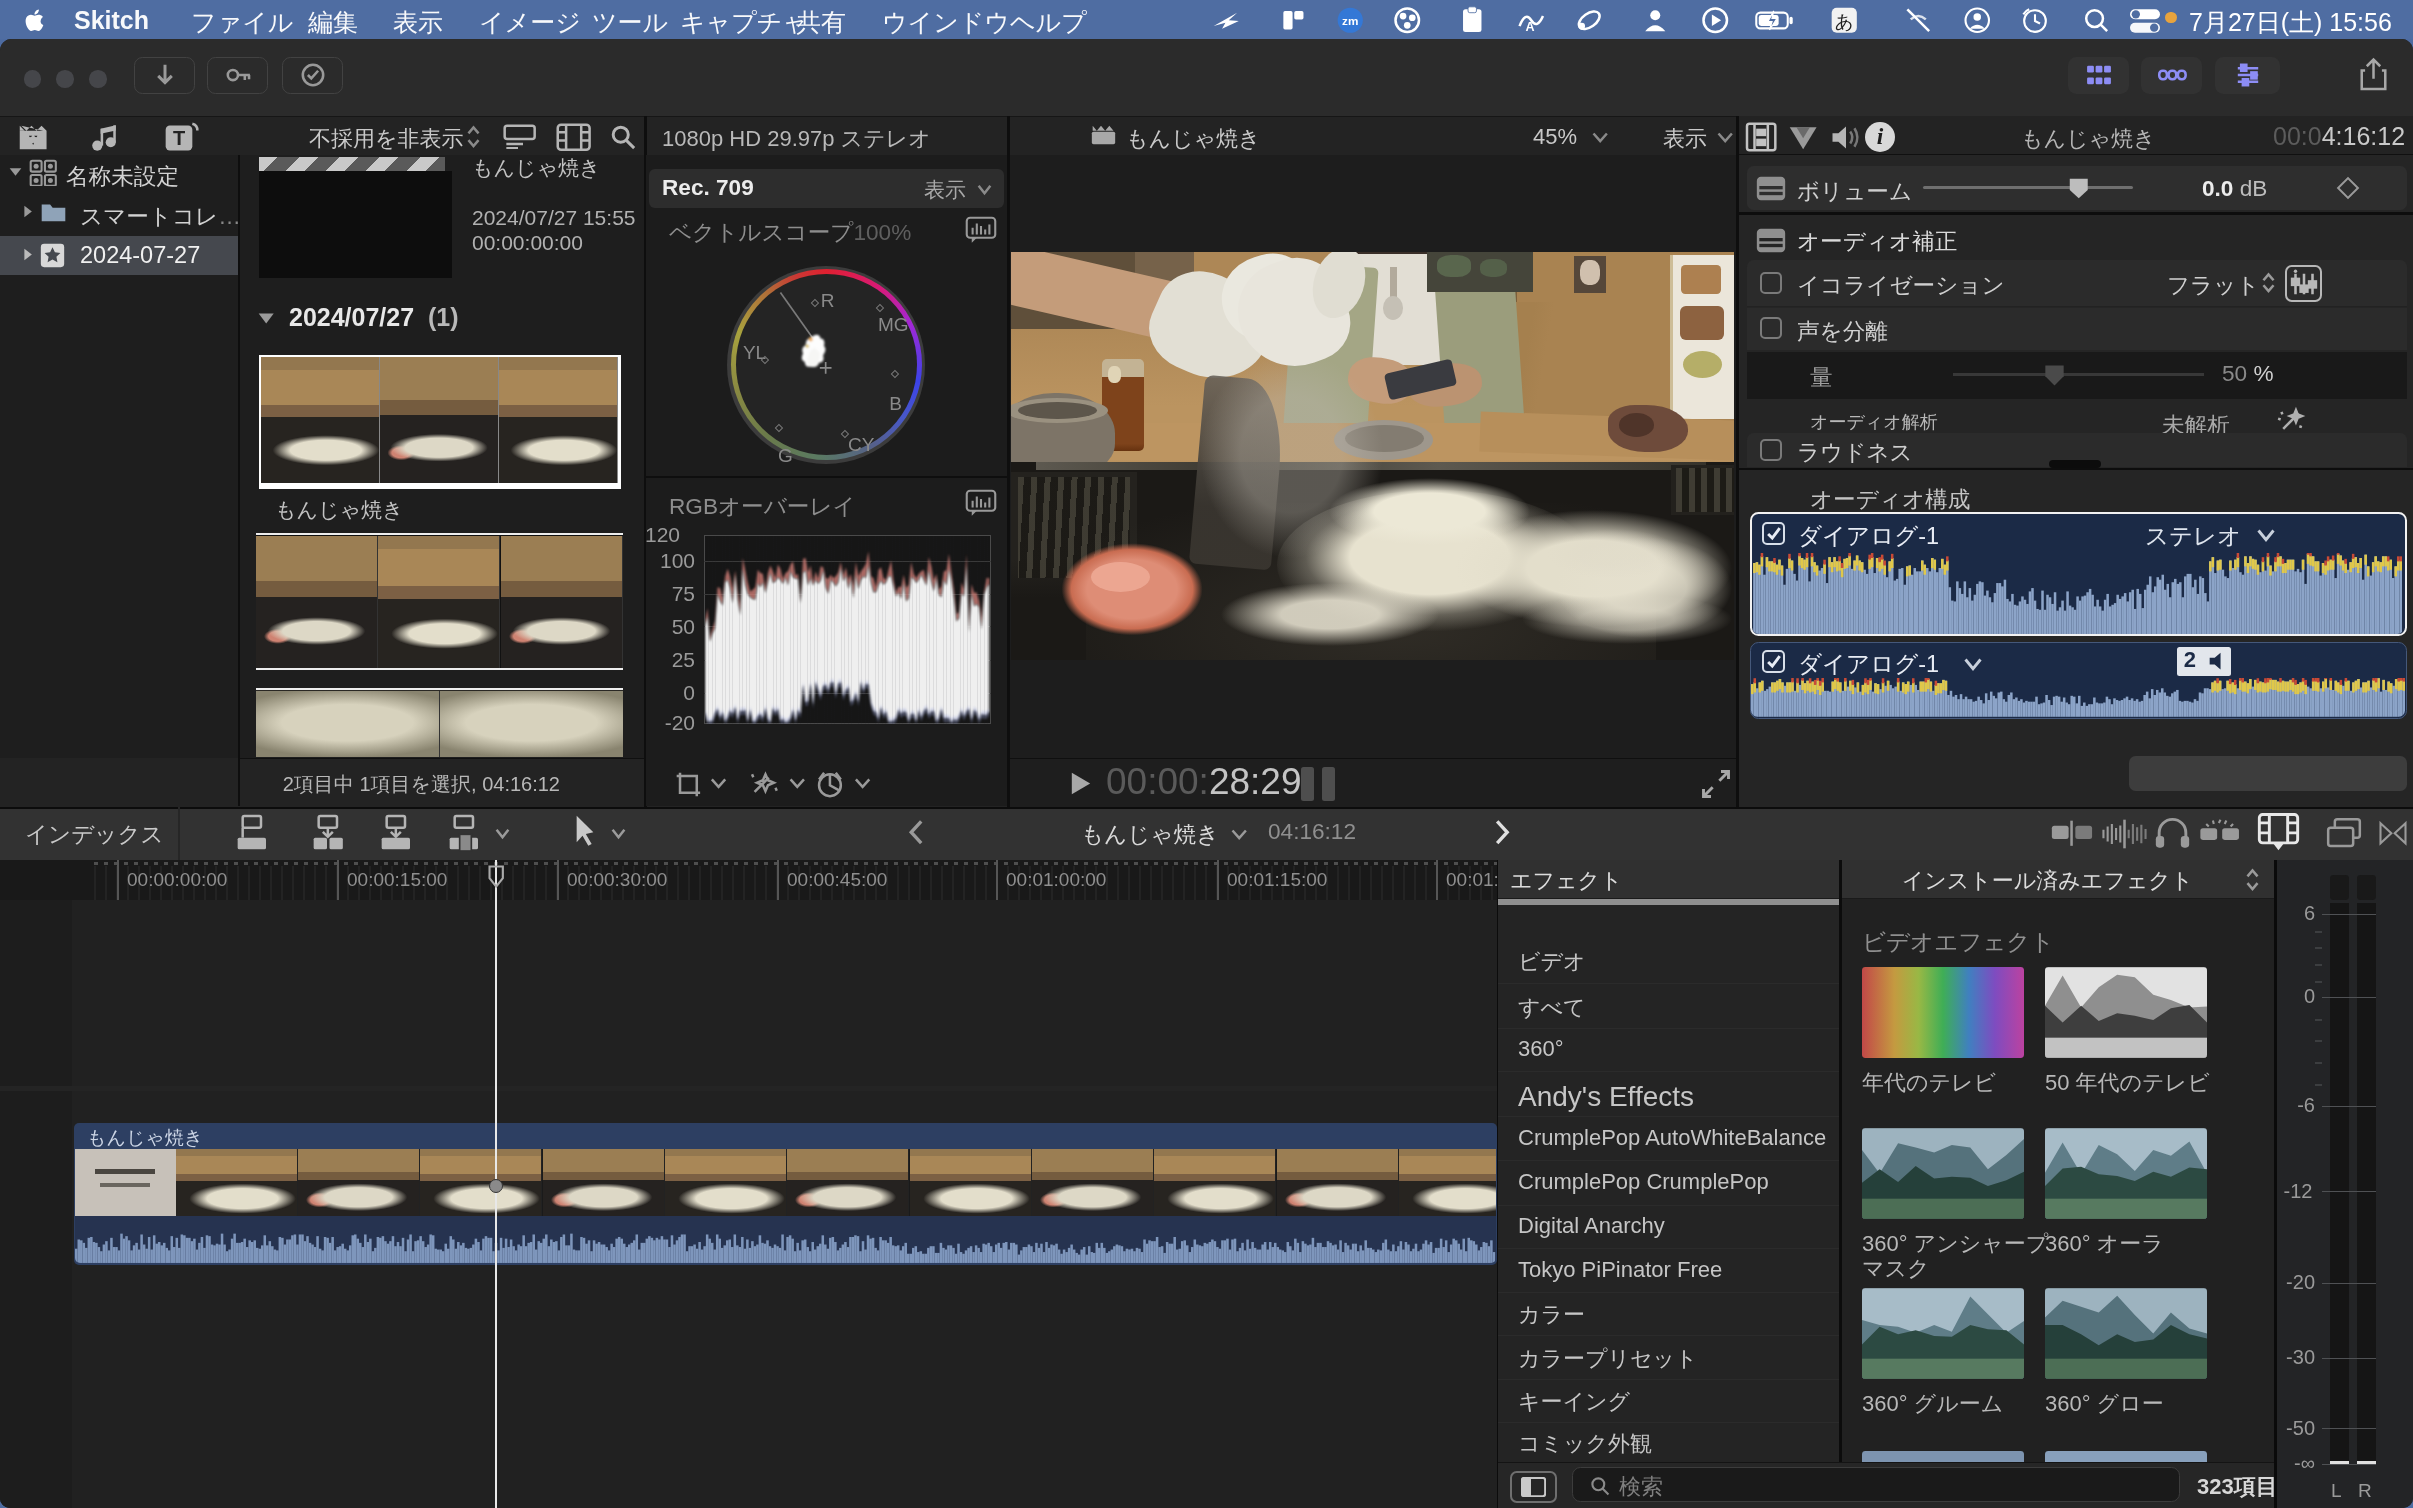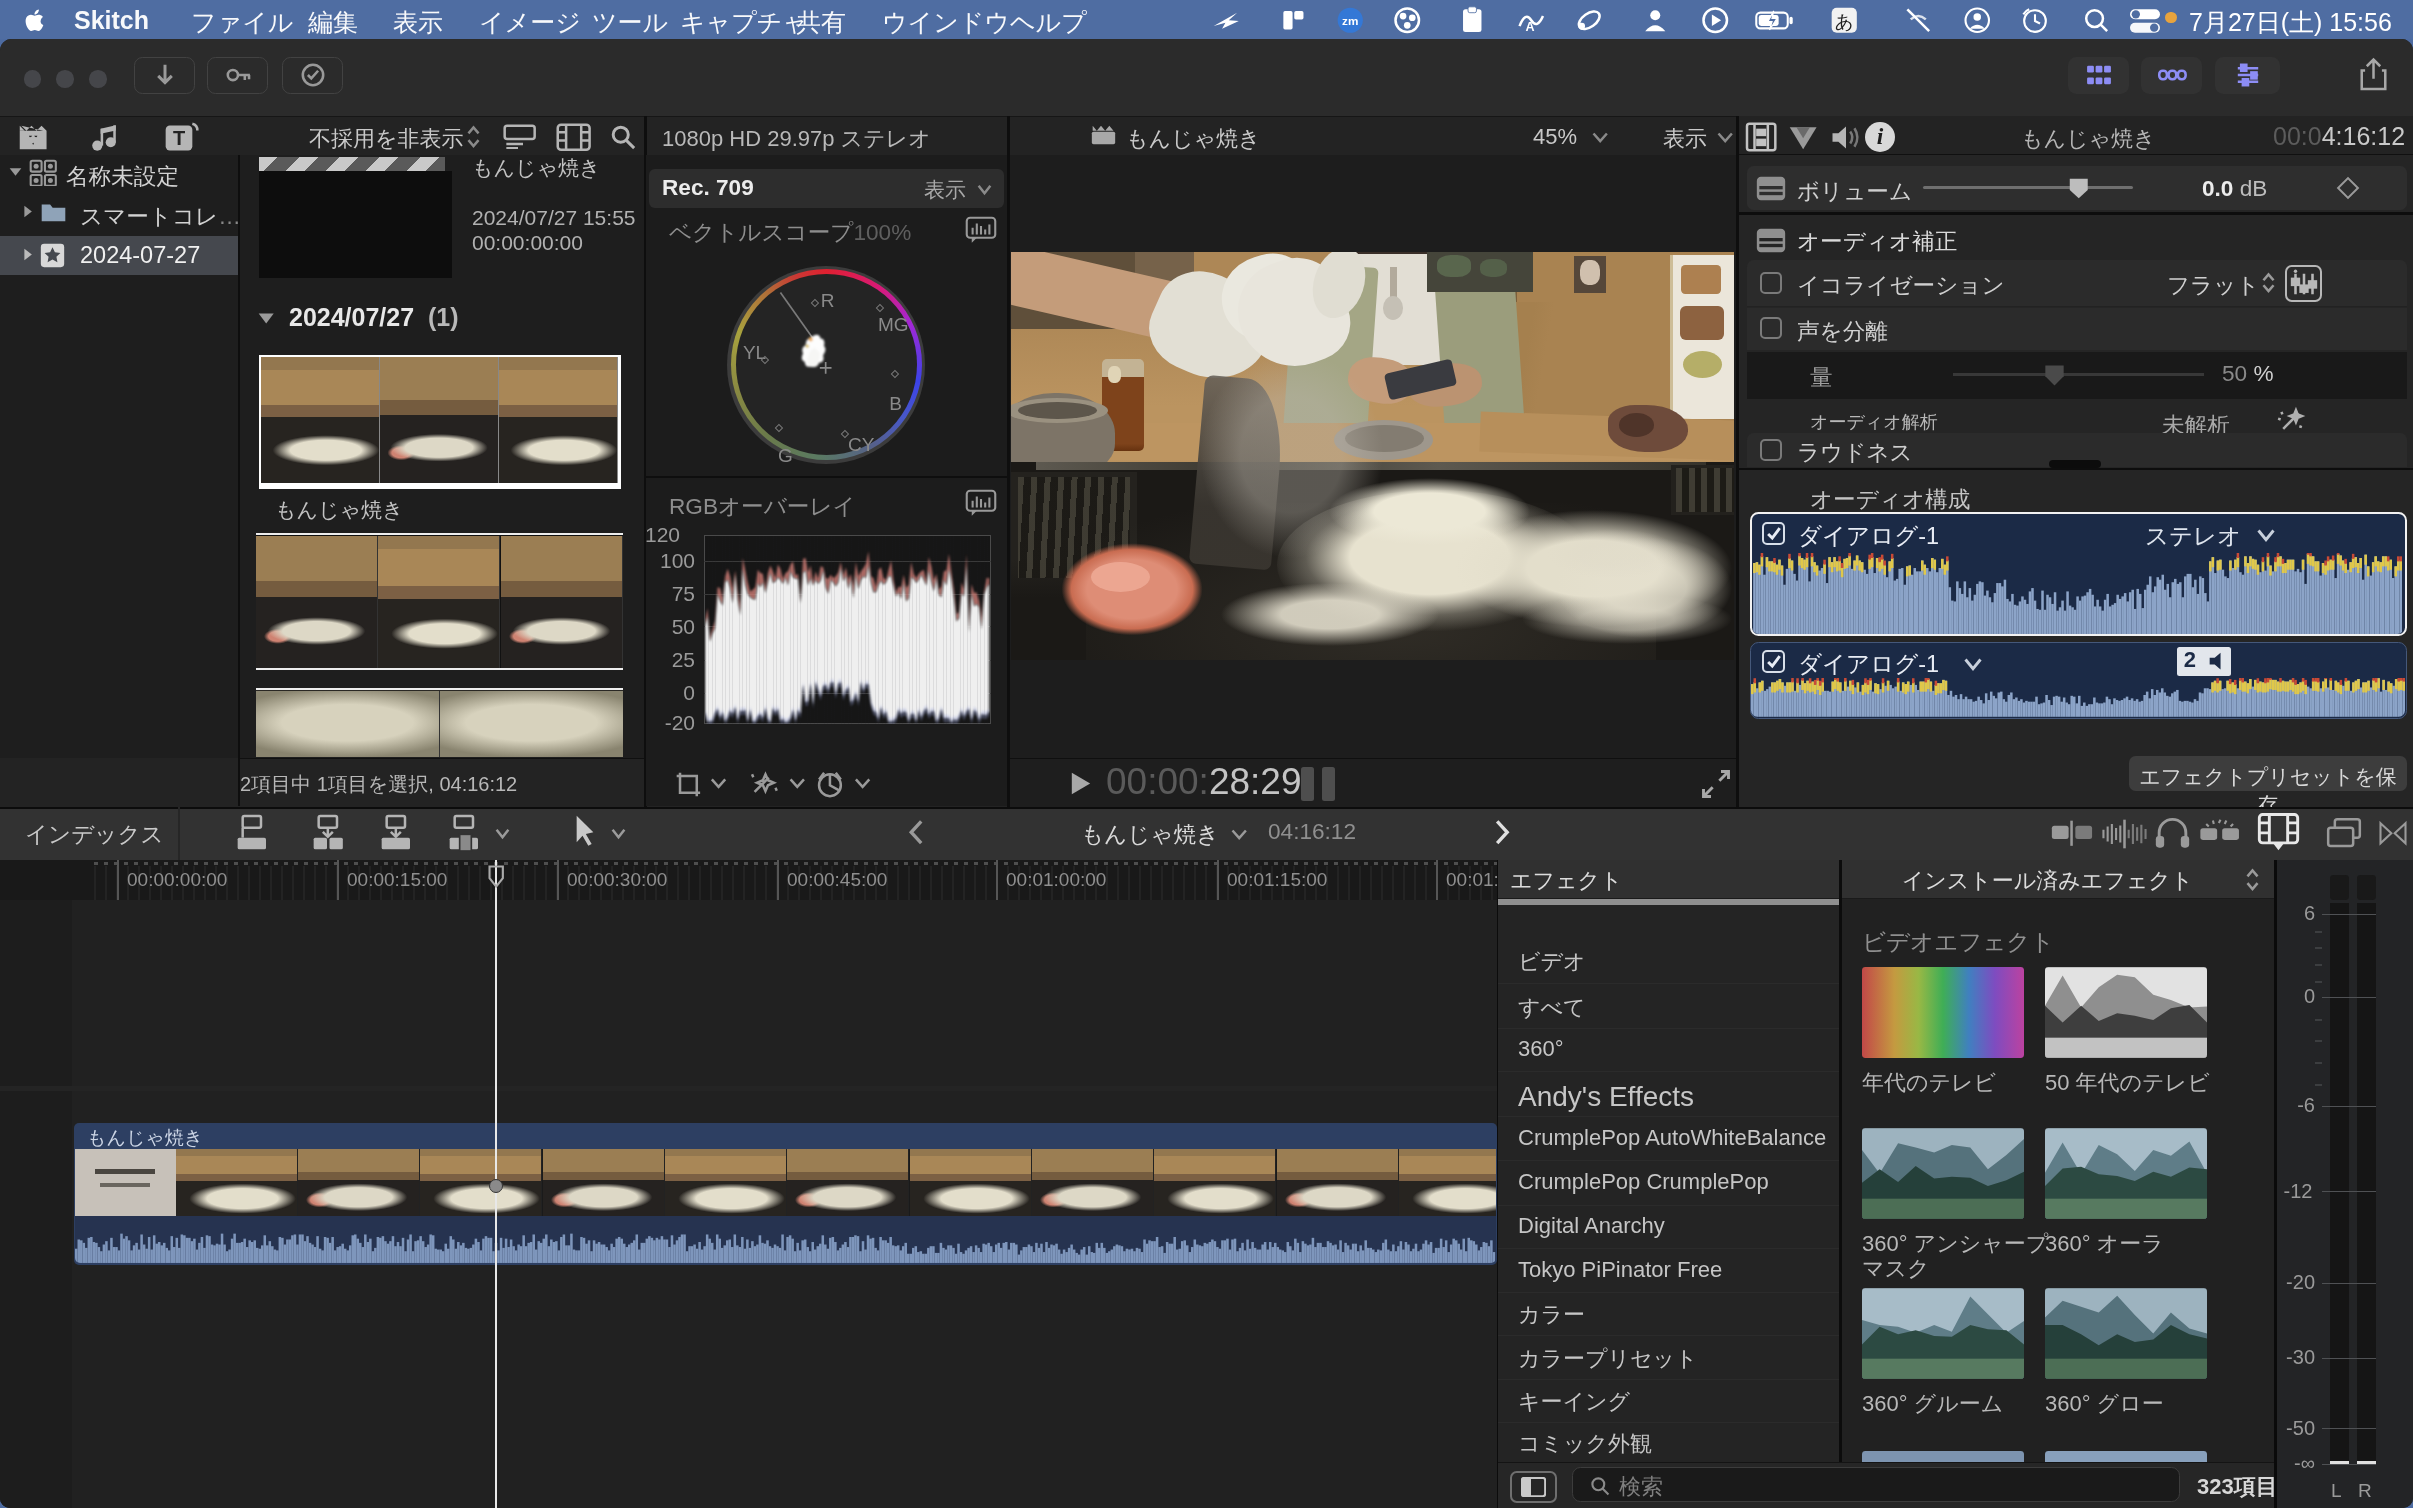--- a/index.html
+++ b/index.html
@@ -293,21 +293,21 @@
 <div class="frame film2" style="left:0px;width:122px;border-right:0.8px solid #333"></div>
 <div class="frame film" style="left:122px;width:122px;border-right:0.8px solid #333"></div>
 <div class="frame film2" style="left:245px;width:122px;border-right:0.8px solid #333"></div>
 </div>
 <div class="ab" style="left:256px;top:649px;width:367px;height:69px;background:#2a2824;border-top:2.5px solid #eee"></div>
 <div class="ab" style="left:256px;top:652px;width:367px;height:66px;overflow:hidden">
 <div class="ab" style="left:0px;top:0;width:184px;height:66px;background:radial-gradient(126px 35px ellipse at 50% 48%,#d7d2bd 0 52%,#89846f 100%);border-right:0.8px solid #333"></div>
 <div class="ab" style="left:184px;top:0;width:184px;height:66px;background:radial-gradient(126px 35px ellipse at 50% 48%,#d7d2bd 0 52%,#89846f 100%);border-right:0.8px solid #333"></div>
 </div>
 <div class="ab" style="left:240px;top:719px;width:404px;height:49px;background:#232323;border-top:1.7px solid #101010"></div>
-<div class="ab" style="left:240px;top:732px;width:320px;text-align:left;font-size:20px;color:#b8b8b8">2項目中 1項目を選択, 04:16:12</div>
+<div class="ab" style="left:240px;top:732px;width:320px;text-align:right;font-size:20px;color:#b8b8b8">2項目中 1項目を選択, 04:16:12</div>
 <div class="ab" style="left:644px;top:77px;width:2.5px;height:691px;background:#0e0e0e"></div>
 <div class="ab" style="left:646px;top:116px;width:361px;height:651px;background:#1c1c1c"></div>
 <div class="ab" style="left:649px;top:130px;width:355px;height:39px;background:#2d2d2d;border-radius:5.9px"></div>
 <div class="ab" style="left:662px;top:136px;font-size:22.6px;font-weight:bold;color:#ececec">Rec. 709</div>
 <div class="ab" style="left:924px;top:137px;font-size:21px;color:#a8a8a8">表示</div>
 <svg class="ab" style="left:976px;top:145px" width="17" height="11.7" viewBox="0 0 20 14">
       <path d="M3 2 L10 11 L17 2" stroke="#8a8a8a" stroke-width="3" fill="none"></path>
     </svg>
 <div class="ab" style="left:669px;top:178px;font-size:22.6px;color:#8d8d8d">ベクトルスコープ<span style="color:#5f5f5f">100%</span></div>
 <svg class="ab" style="left:965px;top:177px" width="32" height="28.5" viewBox="0 0 38 34">
@@ -1411,21 +1411,20 @@
           <rect x="708" y="-2" width="3" height="6"></rect>
           <rect x="741" y="-3" width="3" height="6"></rect>
           <rect x="744" y="-1" width="3" height="6"></rect>
           <rect x="771" y="-2" width="3" height="6"></rect>
           <rect x="774" y="-3" width="3" height="6"></rect>
           <rect x="777" y="-2" width="3" height="6"></rect>
         </g>
       </svg>
     </div>
 <div class="ab" style="left:2129px;top:717px;width:278px;height:35px;background:#3d3d3d;border-radius:6.7px"></div>
-<div class="ab" style="left:2129px;top:724px;width:278px;text-align:center;font-size:21px;color:#d8d8d8">エフェクトプリセットを保存</div>
 <div class="ab" style="left:0;top:768px;width:2413px;height:54px;background:#323232;border-top:2.5px solid #0c0c0c;border-bottom:1.7px solid #141414"></div>
 <div class="ab" style="left:25px;top:780px;font-size:22.6px;color:#c9c9c9">インデックス</div>
 <div class="ab" style="left:178px;top:768px;width:1.7px;height:54px;background:#262626"></div>
 <svg class="ab" style="left:236px;top:775px" width="40" height="39" viewBox="0 0 48 46">
       <rect x="8" y="2" width="22" height="14" rx="2" fill="none" stroke="#b5b5b5" stroke-width="3"></rect>
       <path d="M8 16 L8 28" stroke="#b5b5b5" stroke-width="3"></path>
       <rect x="2" y="28" width="34" height="14" rx="2" fill="#b5b5b5"></rect>
     </svg>
 <svg class="ab" style="left:312px;top:775px" width="40" height="39" viewBox="0 0 48 46">
       <rect x="8" y="2" width="22" height="14" rx="2" fill="none" stroke="#b5b5b5" stroke-width="3"></rect>

